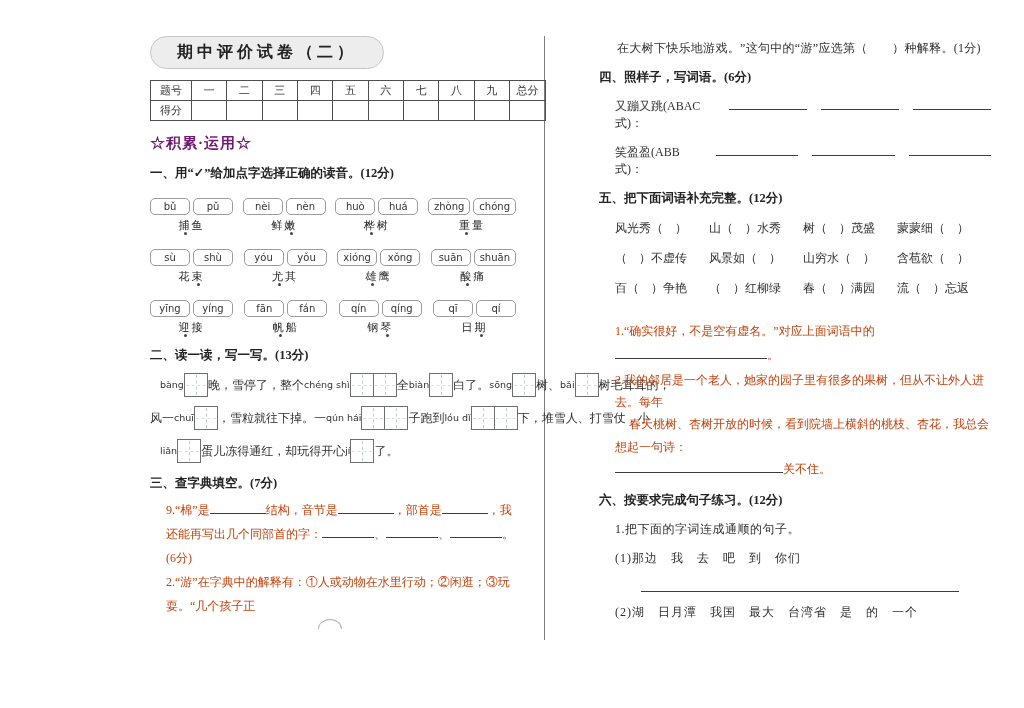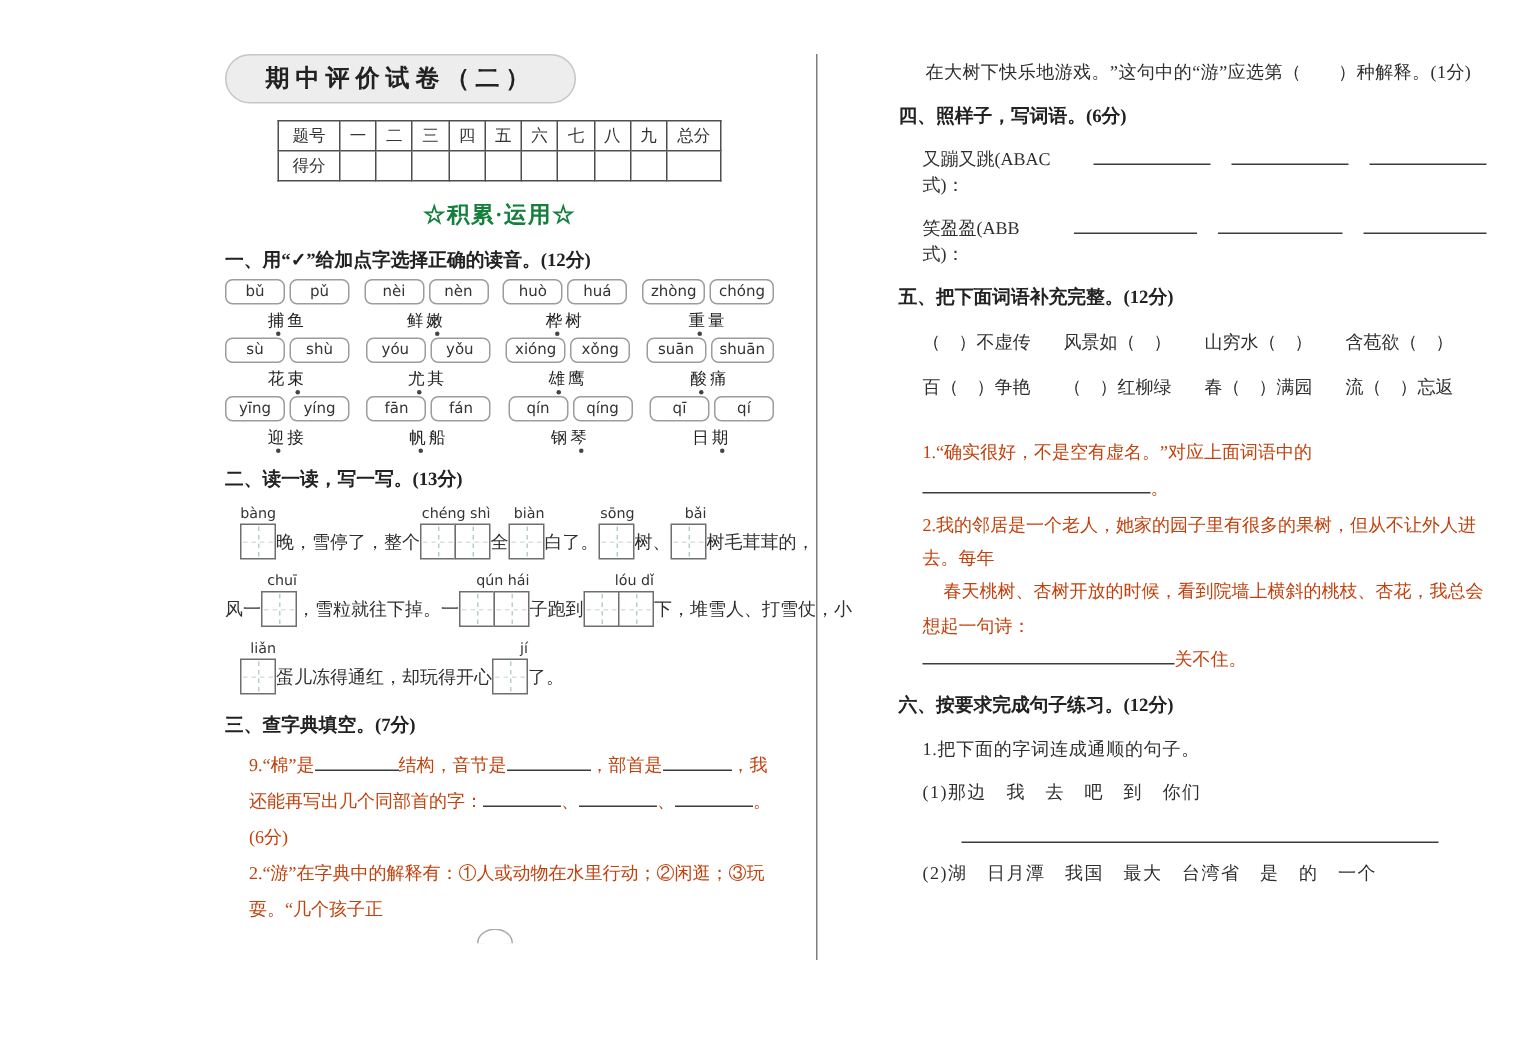--- a/index.html
+++ b/index.html
@@ -10,41 +10,41 @@
   .divider{position:absolute;left:544px;top:36px;width:1px;height:604px;background:#7d7d7d}
   .col-left{position:absolute;left:150px;top:36px;width:366px}
   .col-right{position:absolute;left:599px;top:40px;width:392px}
 
   
   .title-wrap{text-align:left}
   .title{display:inline-block;background:#ededed;border:1px solid #c6c6c6;border-radius:17px;
     padding:5px 26px;font-size:16px;font-weight:bold;letter-spacing:4px;color:#222}
 
   
-  table.score{border-collapse:collapse;margin:11px auto 0;table-layout:fixed;width:296px}
+  table.score{border-collapse:collapse;margin:11px auto 0;table-layout:fixed;width:396px}
   .score td{border:1px solid #4f4f4f;height:19px;text-align:center;font-size:11px;padding:0;color:#333}
   .score td.c0{width:40px}
   .score td.cl{width:35px}
 
-  .banner{text-align:center;font-weight:bold;font-size:15px;margin-top:13px;letter-spacing:1px;color:#15803d}
+  .banner{font-weight:bold;font-size:15px;margin-top:13px;letter-spacing:1px;color:#701a75}
   .qh{font-weight:bold;font-size:12.5px;margin-top:12px;color:#222;white-space:nowrap}
 
   
-  .prow{display:flex;justify-content:space-between;margin-top:4px}
+  .prow{display:flex;justify-content:space-between;margin-top:16px}
   .pg{display:flex;flex-direction:column;align-items:center}
   .pair{display:flex;gap:3px}
   .pbox{display:inline-block;border:1.3px solid #9c9c9c;border-radius:5px;min-width:28px;
     padding:0 5px;font-family:"DejaVu Sans",sans-serif;font-size:10px;text-align:center;line-height:15px;color:#333}
   .pw{font-size:11px;margin-top:3px;letter-spacing:2px;color:#222}
   .pw .dot{position:relative}
   .pw .dot::after{content:"";position:absolute;left:45%;bottom:-4px;width:3px;height:3px;background:#444;border-radius:50%}
 
   
   .wline{display:flex;align-items:flex-end;margin-top:9px}
-  .wbu{display:flex;flex-direction:column;align-items:flex-end}
+  .wbu{display:flex;flex-direction:row;align-items:center}
   .wpy{font-family:"DejaVu Sans",sans-serif;font-size:9.5px;color:#333;margin-bottom:1px;white-space:nowrap}
   .wrow{display:flex}
   .gbox{width:24px;height:24px;border:1px solid #6e6e6e;position:relative;background:#fff;box-sizing:border-box}
   .gbox + .gbox{margin-left:-1px}
   .gbox::before{content:"";position:absolute;left:50%;top:1px;bottom:1px;border-left:1px dashed #b9cfc4}
   .gbox::after{content:"";position:absolute;top:50%;left:1px;right:1px;border-top:1px dashed #dedede}
   .wtx{font-size:12px;line-height:1;padding-bottom:6px;white-space:nowrap}
 
   
   .para{font-size:12px;line-height:2.0;margin-top:6px;padding-left:16px;color:#c2410c}
@@ -313,20 +313,26 @@
   <div class="q4row">
     <span>笑盈盈(ABB式)：</span>
     <span class="blank b88"></span>
       <span class="blank b88"></span>
       <span class="blank b88"></span>
   </div>
 
   <div class="qh">五、把下面词语补充完整。(12分)</div>
 
   <div class="phraserow">
+    <span>风光秀（　）</span>
+    <span>山（　）水秀</span>
+    <span>树（　）茂盛</span>
+    <span>蒙蒙细（　）</span>
+  </div>
+  <div class="phraserow">
     <span>（　）不虚传</span>
     <span>风景如（　）</span>
     <span>山穷水（　）</span>
     <span>含苞欲（　）</span>
   </div>
   <div class="phraserow">
     <span>百（　）争艳</span>
     <span>（　）红柳绿</span>
     <span>春（　）满园</span>
     <span>流（　）忘返</span>

